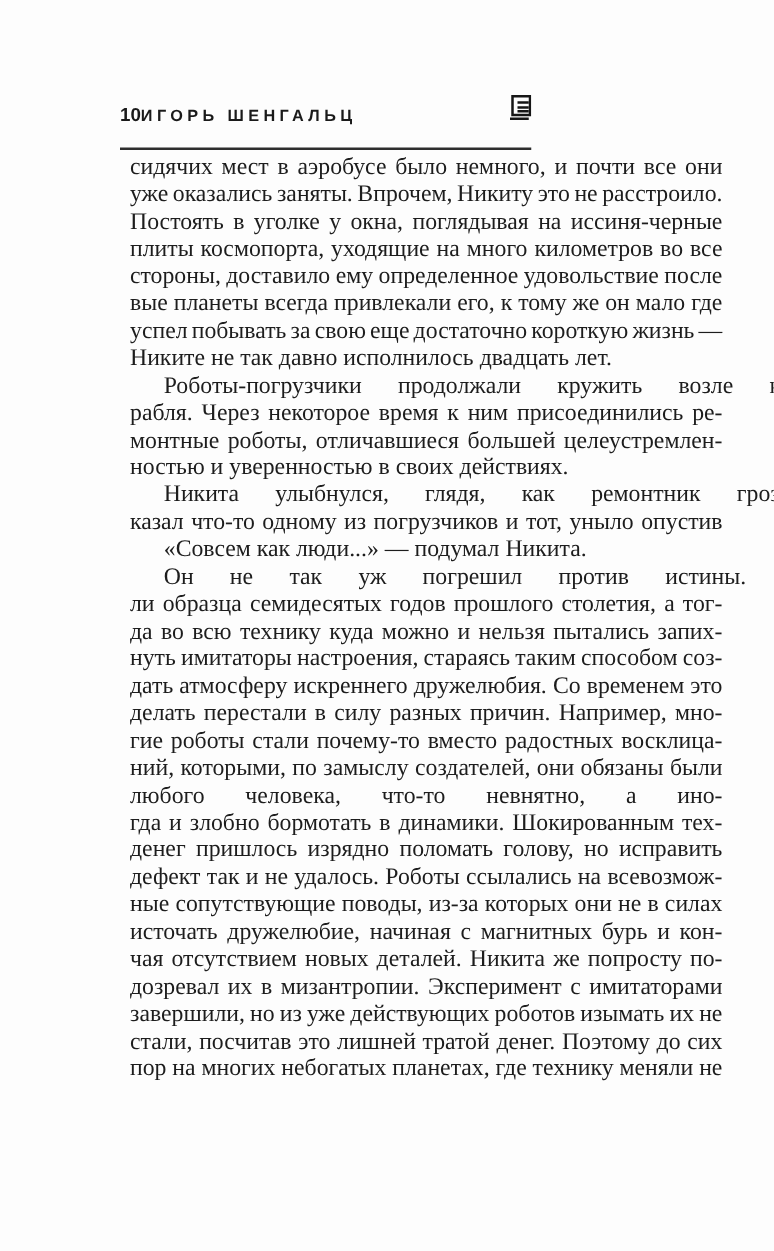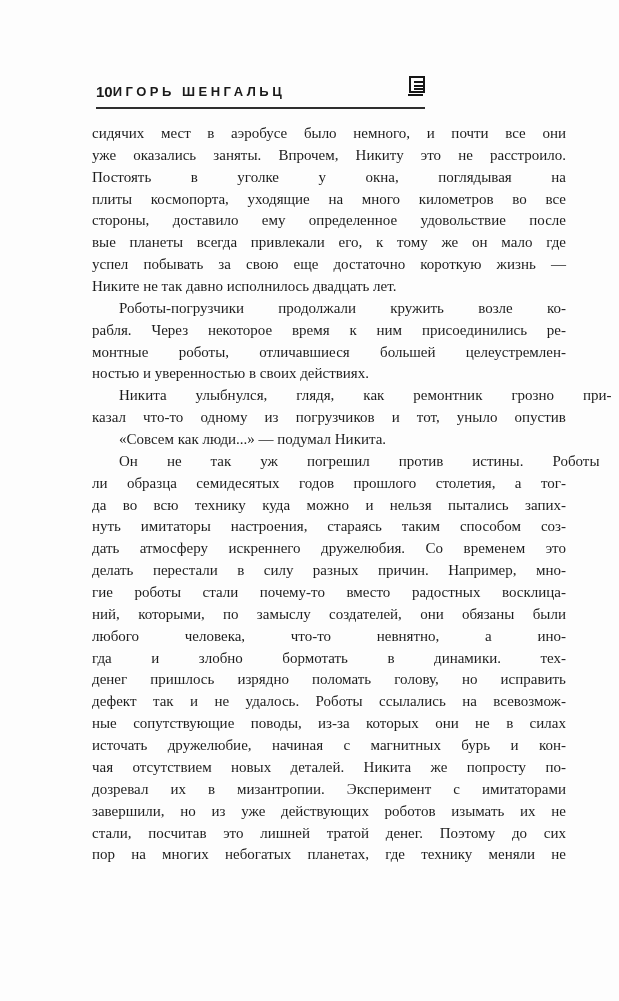--- a/index.html
+++ b/index.html
@@ -13,39 +13,39 @@
   .page{
     position:absolute;inset:0;
     background:#fdfdfd;
   }
   
   .header{
     position:absolute;
     left:96px;top:76px;width:329px;
     display:flex;align-items:flex-end;
     border-bottom:2px solid #2e2e2e;
-    padding-bottom:7px;
+    padding-bottom:17px;
     font-family:"Liberation Sans", sans-serif;
     color:#1a1a1a;
   }
   .page-num{
     font-size:15px;font-weight:700;line-height:17px;
   }
   .author{
     flex:1;text-align:left;
     font-size:13px;font-weight:700;
     letter-spacing:3.5px;line-height:16px;
     white-space:nowrap;
   }
   .logo{display:block;}
   
   .bodytext{
     position:absolute;
-    left:92px;top:123px;width:474px;
-    font-size:15px;
+    left:104px;top:123px;width:474px;
+    font-size:19px;
     color:#1d1d1d;
   }
   .line{
     height:21.87px;line-height:21.87px;
     white-space:nowrap;
   }
   .line.j{
     display:flex;
     justify-content:space-between;
     align-items:baseline;
@@ -97,20 +97,21 @@
           <span>расстроило.</span>
         </div>
         <div class="line j">
           <span>Постоять</span>
           <span>в</span>
           <span>уголке</span>
           <span>у</span>
           <span>окна,</span>
           <span>поглядывая</span>
           <span>на</span>
+          <span>иссиня-черные</span>
         </div>
         <div class="line j">
           <span>плиты</span>
           <span>космопорта,</span>
           <span>уходящие</span>
           <span>на</span>
           <span>много</span>
           <span>километров</span>
           <span>во</span>
           <span>все</span>
@@ -290,20 +291,21 @@
           <span>а</span>
           <span>ино-</span>
         </div>
         <div class="line j">
           <span>гда</span>
           <span>и</span>
           <span>злобно</span>
           <span>бормотать</span>
           <span>в</span>
           <span>динамики.</span>
+          <span>Шокированным</span>
           <span>тех-</span>
         </div>
         <div class="line j">
           <span>денег</span>
           <span>пришлось</span>
           <span>изрядно</span>
           <span>поломать</span>
           <span>голову,</span>
           <span>но</span>
           <span>исправить</span>

